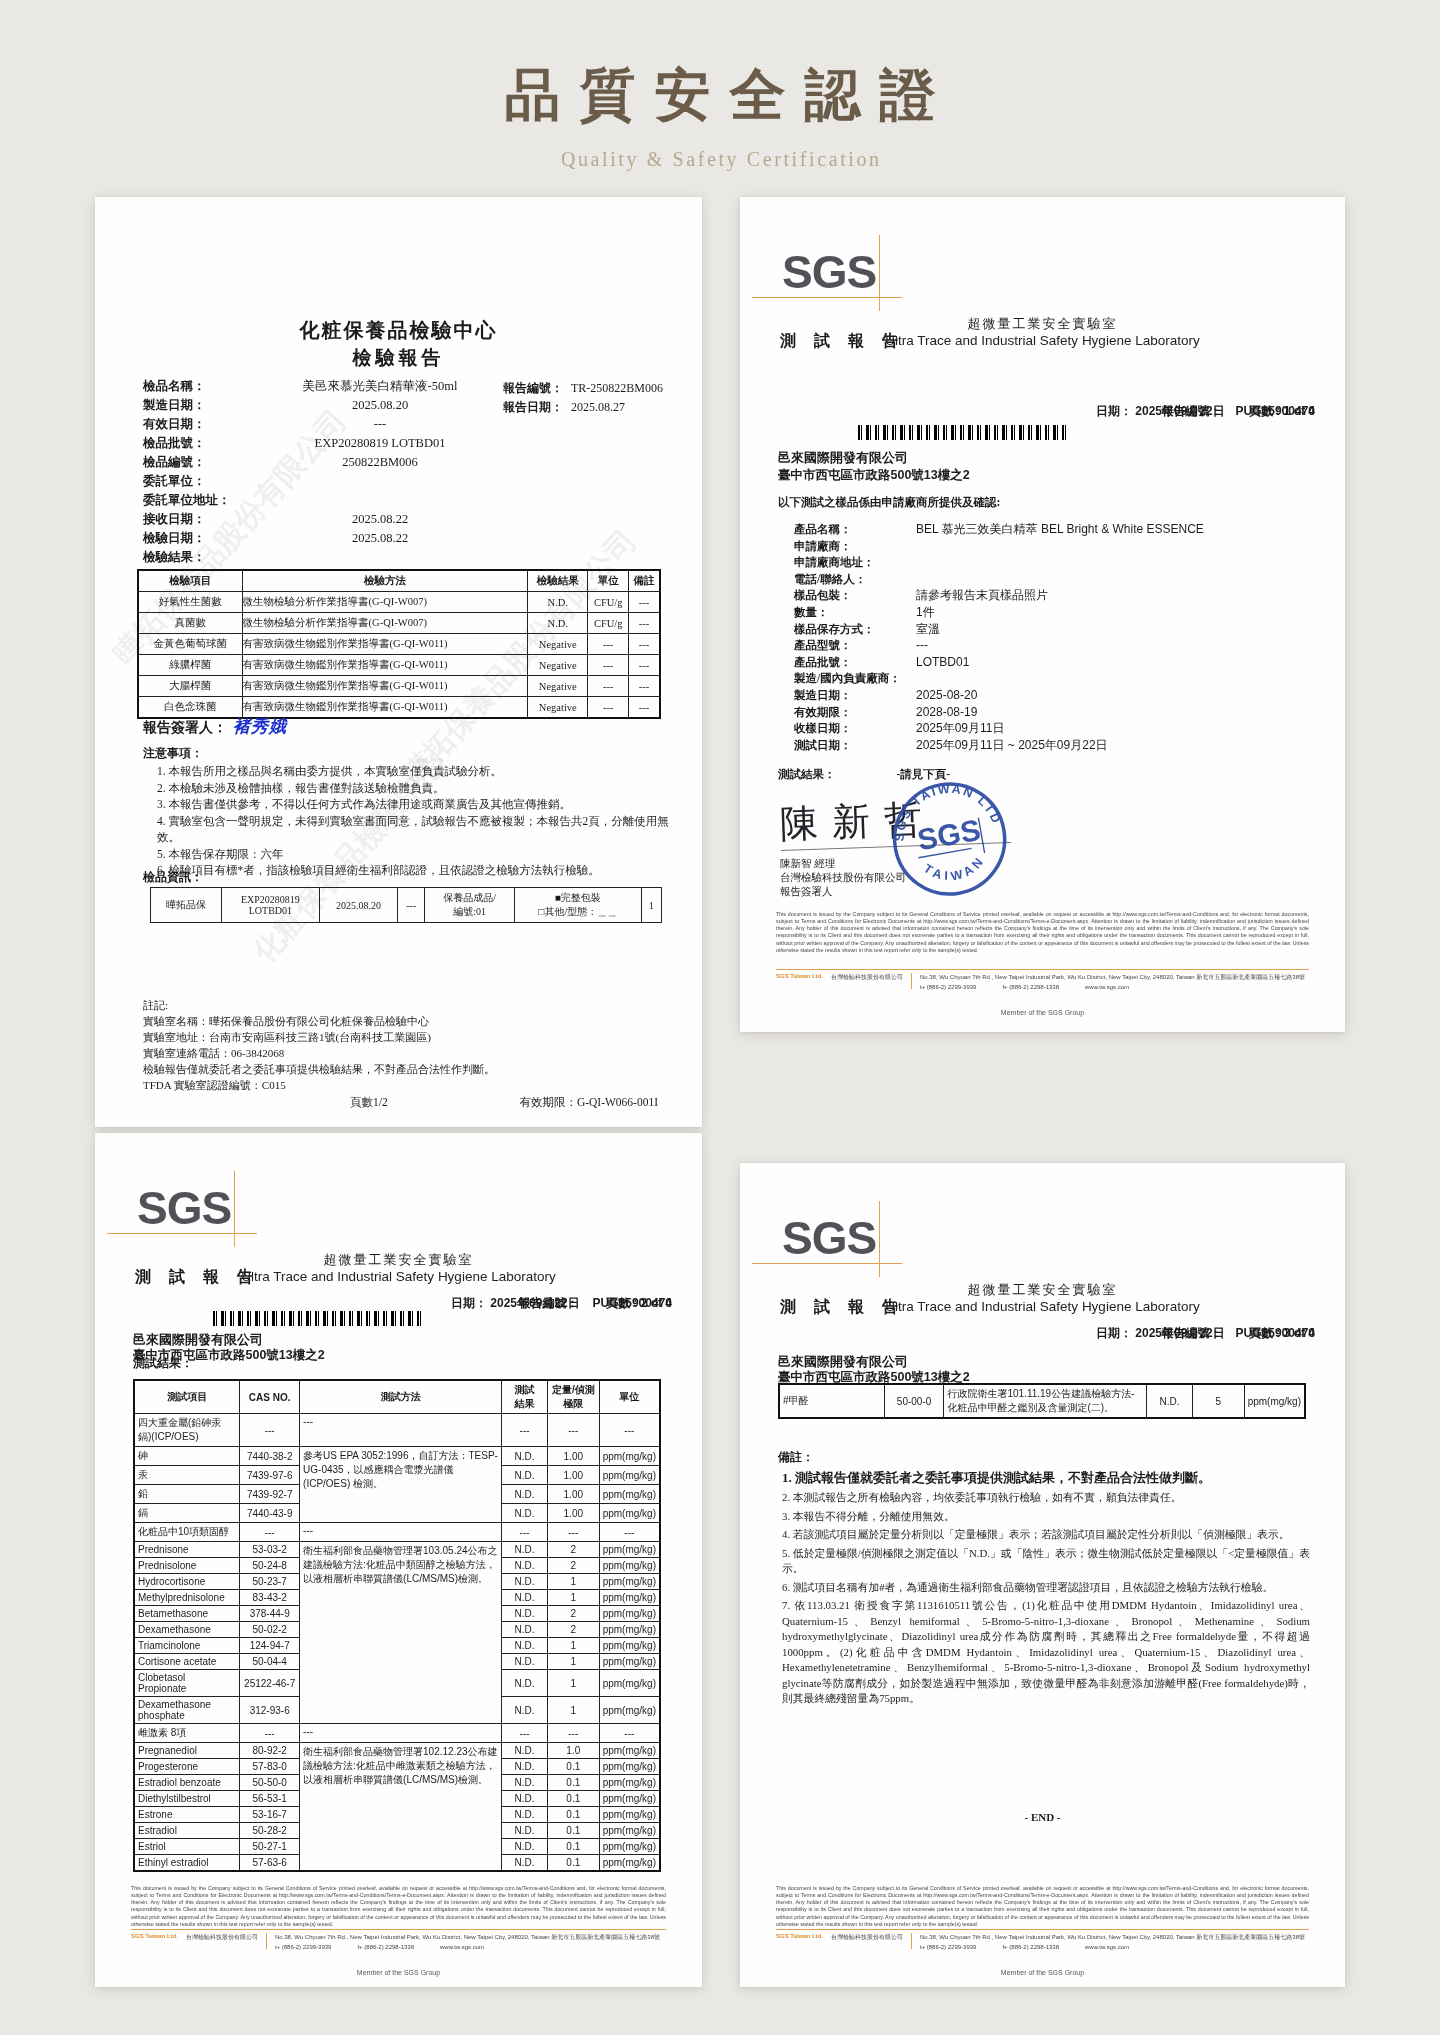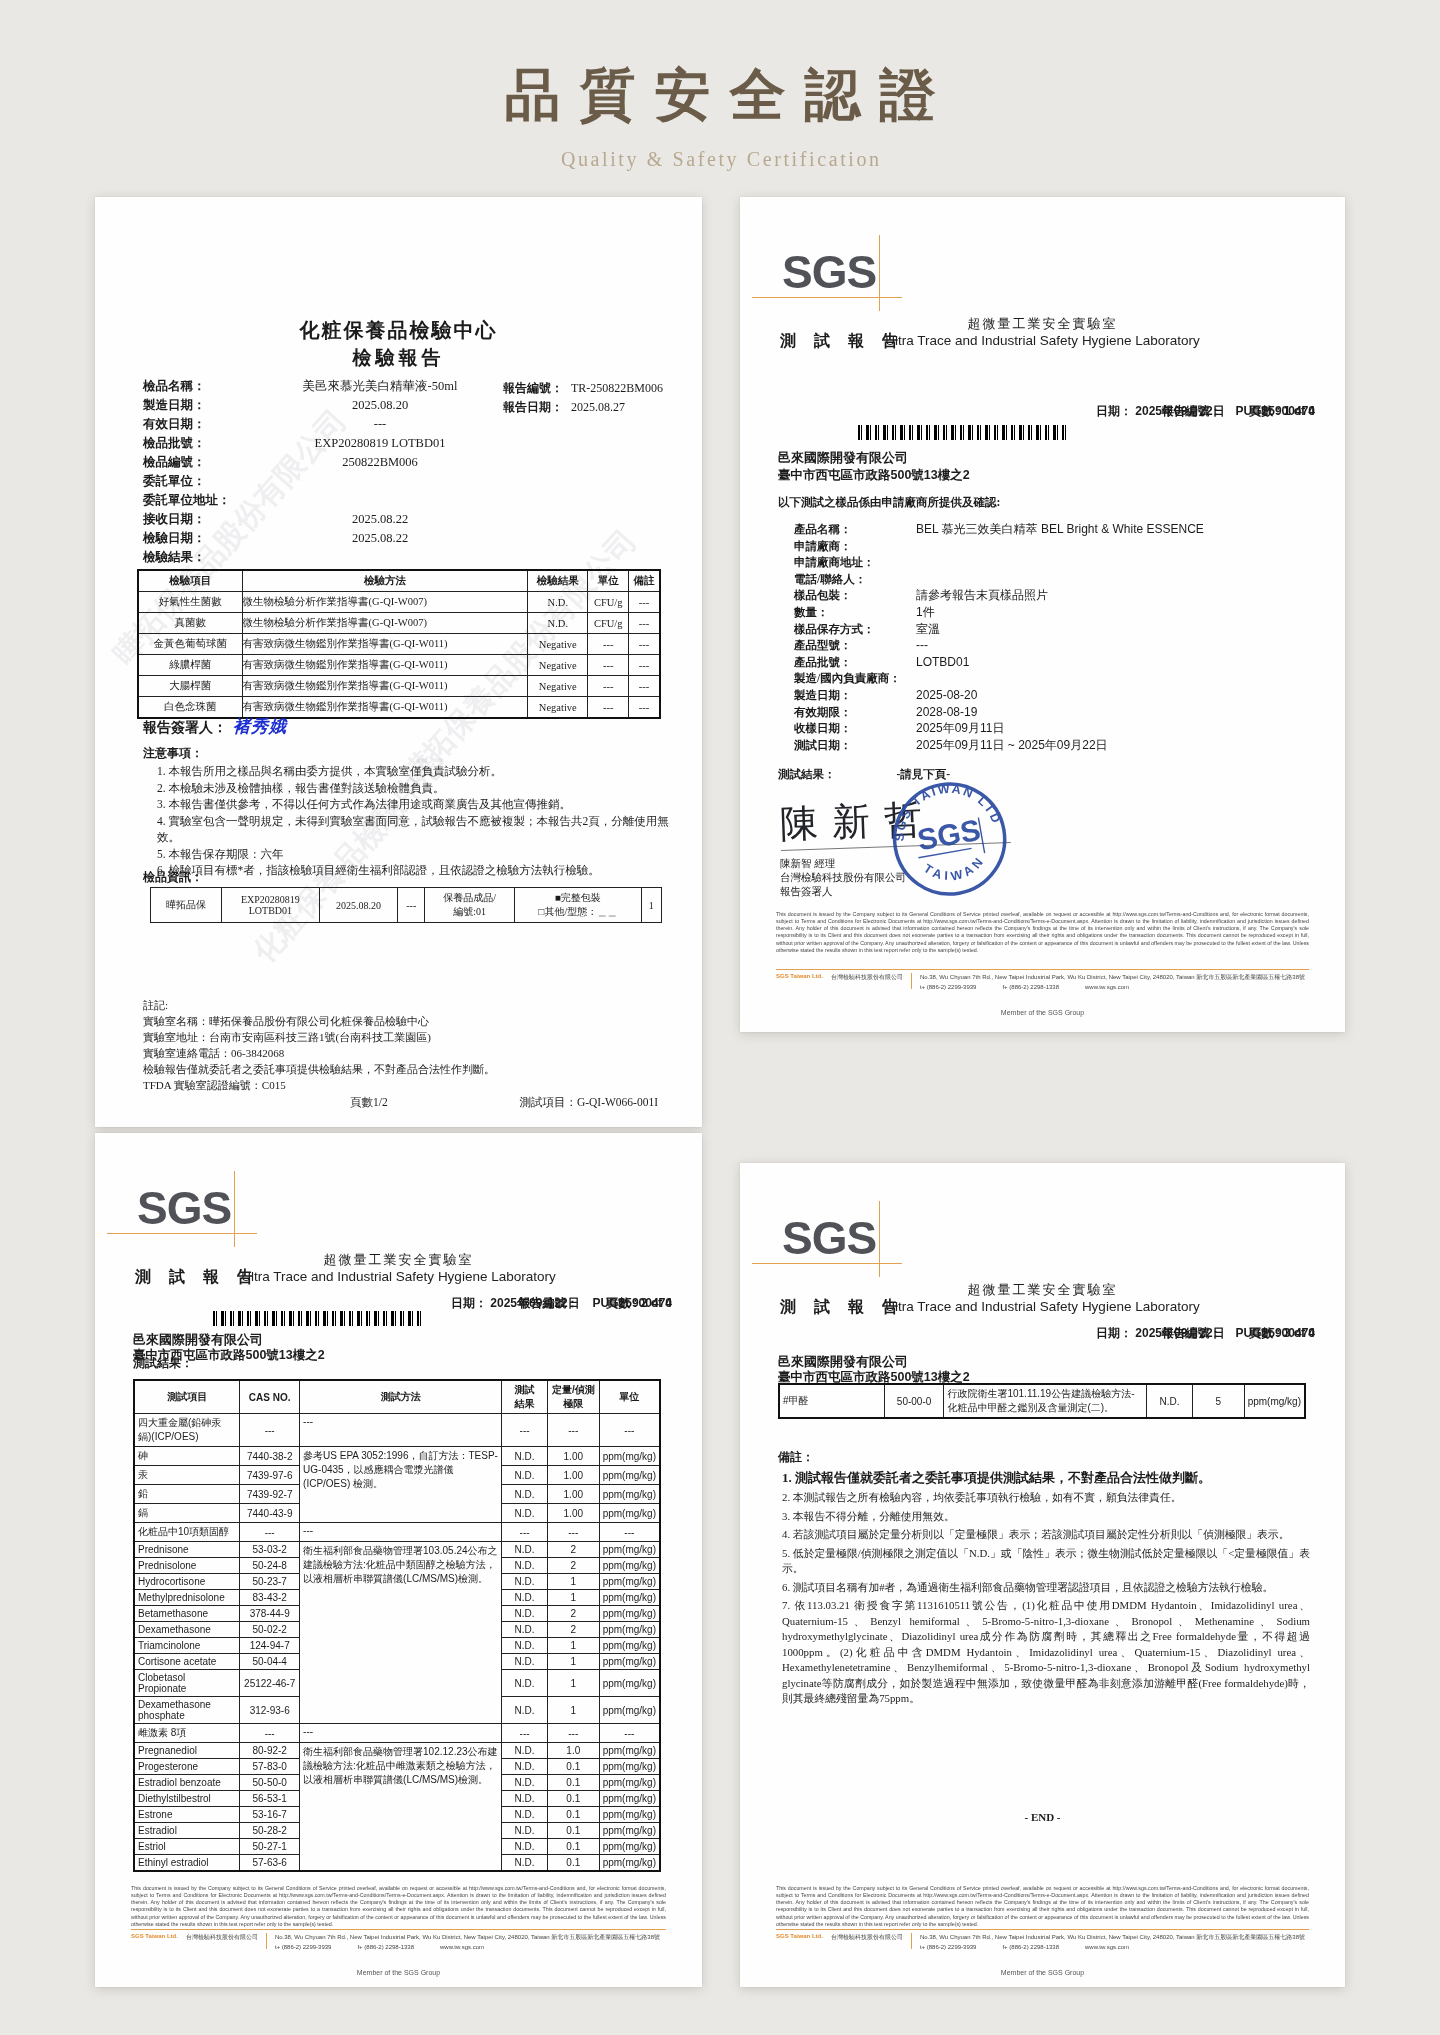--- a/index.html
+++ b/index.html
@@ -305,21 +305,21 @@
       <div class="list-line">註記:</div>
       <div class="list-line">實驗室名稱：曄拓保養品股份有限公司化粧保養品檢驗中心</div>
       <div class="list-line">實驗室地址：台南市安南區科技三路1號(台南科技工業園區)</div>
       <div class="list-line">實驗室連絡電話：06-3842068</div>
       <div class="list-line">檢驗報告僅就委託者之委託事項提供檢驗結果，不對產品合法性作判斷。</div>
       <div class="list-line">TFDA 實驗室認證編號：C015</div>
     </div>
 
   <div class="doc1-footer">
     <span class="page-no">頁數1/2</span>
-    <span class="form-no">測試項目：G-QI-W066-001I</span>
+    <span class="form-no">有效期限：G-QI-W066-001I</span>
   </div>
 </div>
 
 <div class="card" id="doc2">
   <div class="sgs-logo" style="top:52px;left:42px;">
     <span>SGS</span>
     <span class="hline"></span>
     <span class="vline"></span>
   </div>
   <div class="sgs-lab-zh" style="top:118px;">超微量工業安全實驗室</div>

